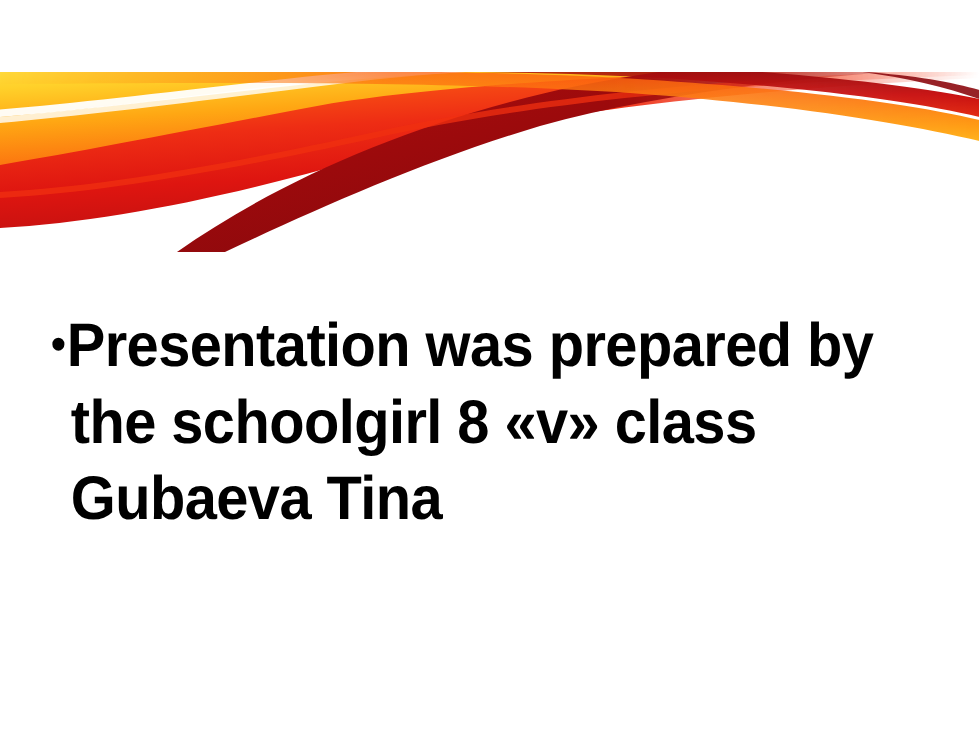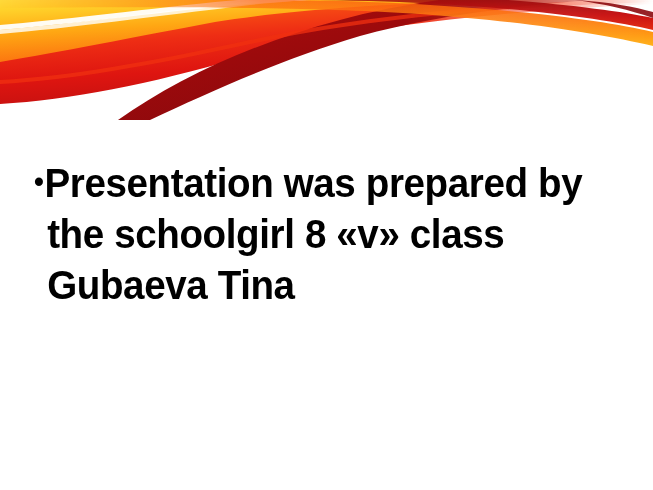--- a/index.html
+++ b/index.html
@@ -11,20 +11,21 @@
   body {
     font-family: "Liberation Sans", sans-serif;
   }
 
   #slide {
     position: relative;
     width: 653px;
     height: 355px;
     background: #ffffff;
     overflow: hidden;
+    margin-top: 48px;
   }
 
   
   #banner {
     position: absolute;
     left: 0;
     top: 0;
     width: 653px;
     height: 120px;
     overflow: hidden;

